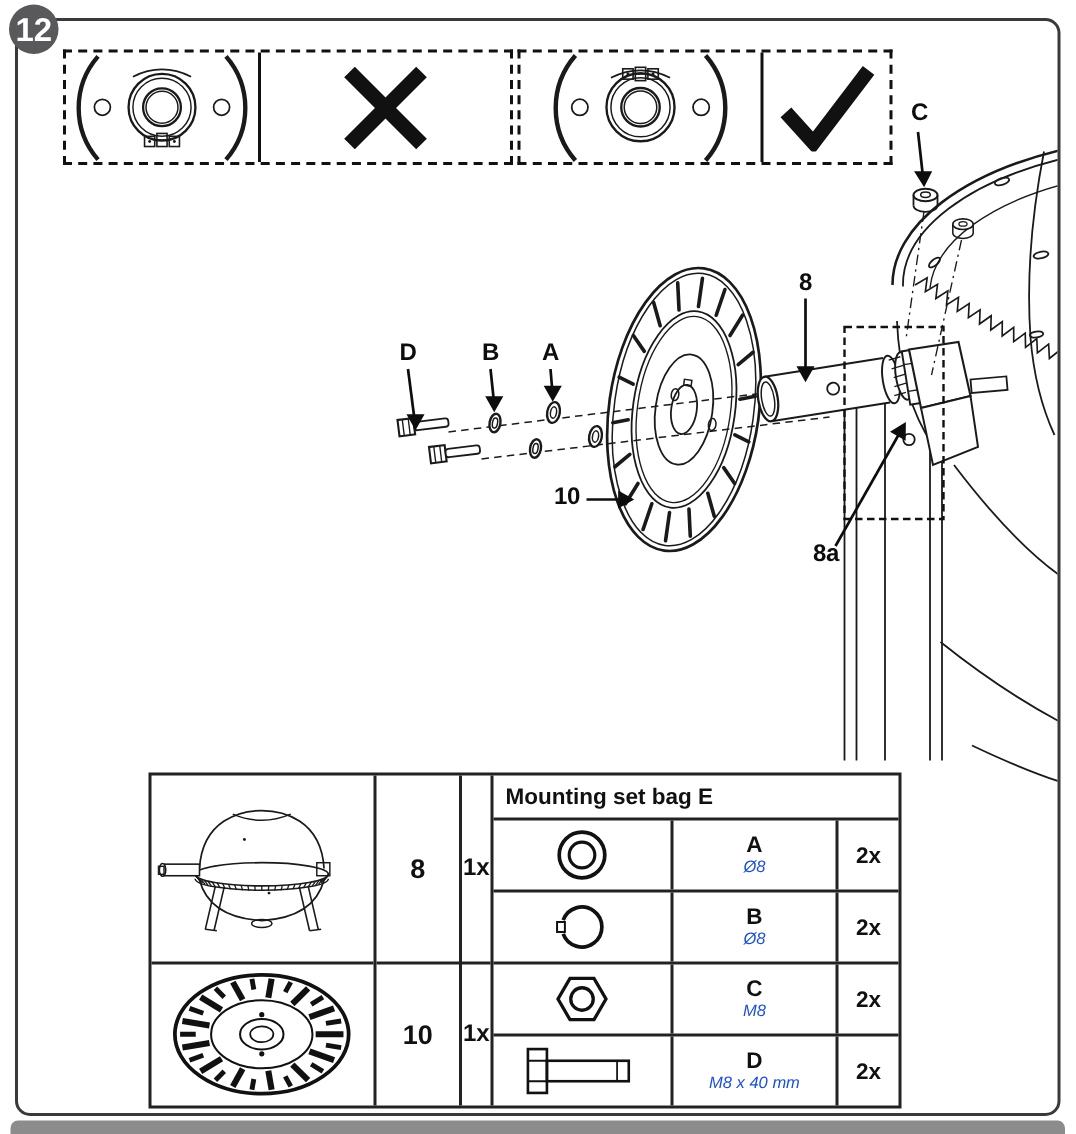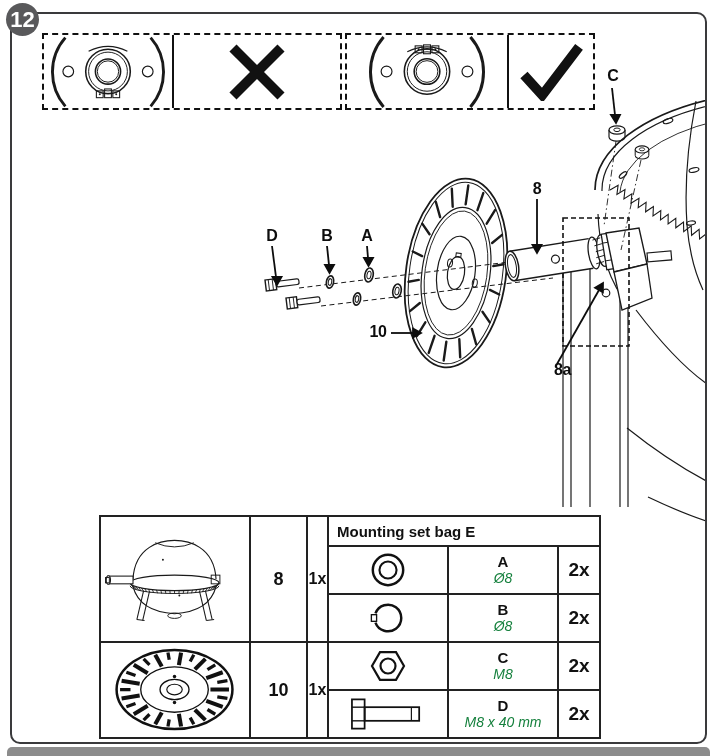--- a/index.html
+++ b/index.html
@@ -24,23 +24,23 @@
   .tcell{display:flex;align-items:center;justify-content:center;border-bottom:2px solid #222}
   .tcell:last-child{border-bottom:none}
   .th1{height:126px}.th2{flex:1}
   .pnum{font-size:18px;font-weight:bold}
   .pqty{font-size:16px;font-weight:bold}
   .mhead{height:30px;border-bottom:2px solid #222;font-weight:bold;font-size:15px;display:flex;align-items:center;padding-left:8px}
   .mrow{display:flex;border-bottom:2px solid #222;height:48px}
   .mrow:last-child{border-bottom:none;flex:1}
   .micon{width:120px;border-right:2px solid #222;display:flex;align-items:center;justify-content:center}
   .mlabel{flex:1;border-right:2px solid #222;display:flex;flex-direction:column;align-items:center;justify-content:center;line-height:1.1}
-  .mqty{width:40px;display:flex;align-items:center;justify-content:center;font-weight:bold;font-size:19px}
+  .mqty{width:40px;display:flex;align-items:center;justify-content:center;font-weight:bold;font-size:15px}
   .mid{font-weight:bold;font-size:15px}
-  .mspec{font-style:italic;font-size:14px;color:#15803d}
+  .mspec{font-style:italic;font-size:11px;color:#1d4ed8}
   svg{display:block}
 </style>
 </head>
 <body>
 
 <div class="stage">
 
   <div class="page">
     <div class="content">
 
@@ -265,21 +265,21 @@
             <path d="M 5 33 L 24 54 L 62 4" stroke="#111" stroke-width="10" fill="none"></path>
           </svg>
         </div>
       </div>
 
       <div class="lbl" style="left:272px;top:227px">D</div>
       <div class="lbl" style="left:327px;top:227px">B</div>
       <div class="lbl" style="left:367px;top:227px">A</div>
       <div class="lbl" style="left:613px;top:67px">C</div>
       <div class="lbl" style="left:537px;top:180px">8</div>
-      <div class="lbl lbl-left" style="left:554px;top:361px">8a</div>
+      <div class="lbl lbl-left" style="left:542px;top:361px">8a</div>
       <div class="lbl" style="left:378px;top:323px">10</div>
 
       <div class="parts-table">
         <div class="tcol tcol-img">
           <div class="tcell th1">
             <svg width="140" height="98" viewBox="0 0 145 100" fill="none" stroke="#1a1a1a">
               <path d="M 29 50 C 31 16 58 10 72 10 C 86 10 113 16 115 50" stroke-width="1.2"></path>
               <path d="M 52 12.5 Q 72 21 92 12.5" stroke-width="1"></path>
               <g transform="translate(72 54)">
                 <ellipse rx="46" ry="8" stroke-width="1.2"></ellipse>

